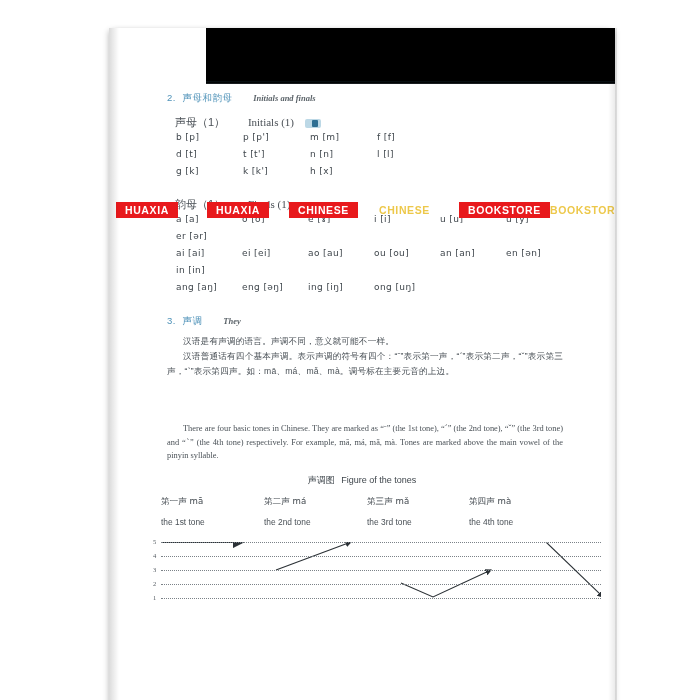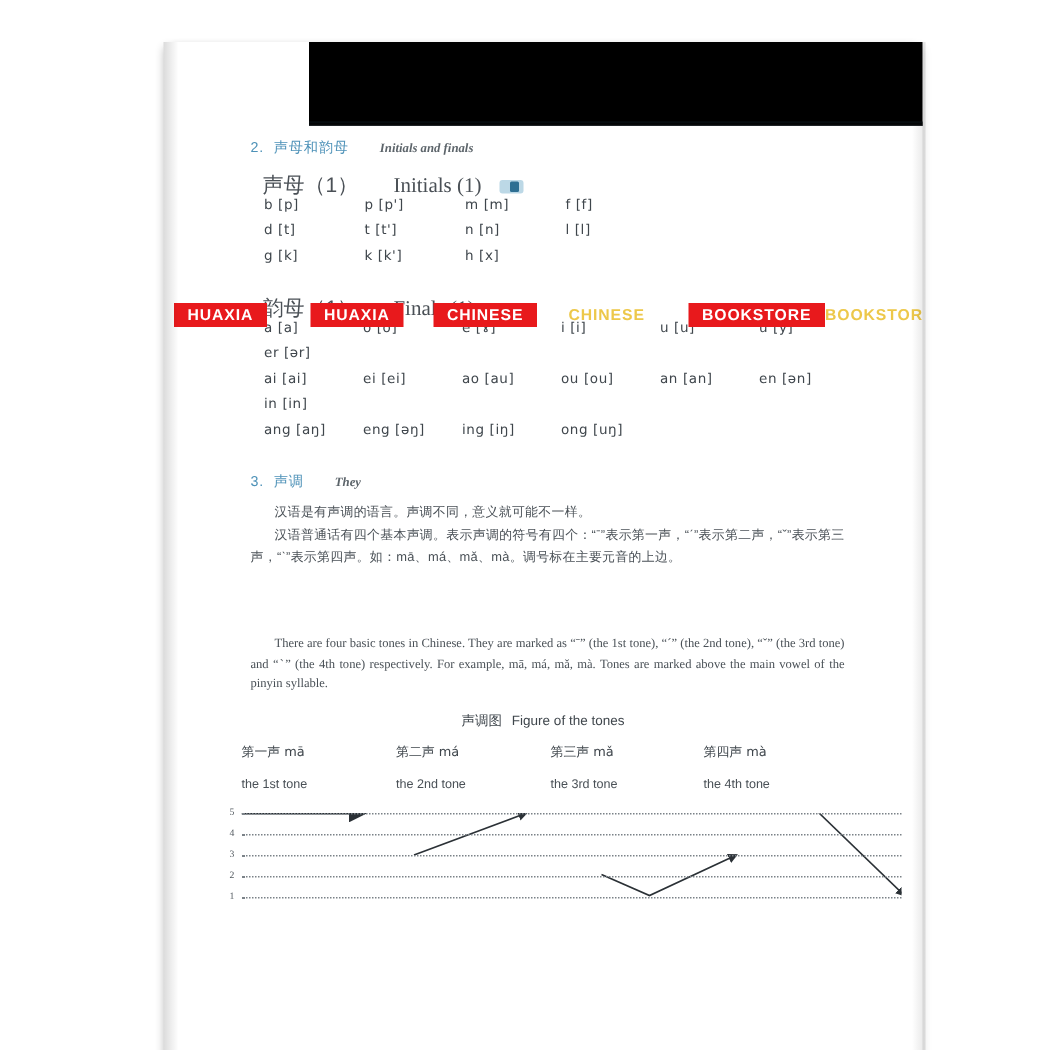--- a/index.html
+++ b/index.html
@@ -67,21 +67,21 @@
     font-family:"Liberation Sans", sans-serif;
   }
   .sec-head .cn{letter-spacing:.5px;}
   .sec-head .en{
     font-family:"Liberation Serif", serif;
     font-style:italic;font-weight:bold;
     margin-left:18px;font-size:8.5px;color:#5c646a;
   }
 
   .sub-head{
-    position:absolute;font-size:14px;color:#4a5056;white-space:nowrap;
+    position:absolute;font-size:11px;color:#4a5056;white-space:nowrap;
     font-family:"Liberation Serif", serif;
   }
   .sub-head .cn{font-family:"Liberation Sans",sans-serif;}
   .sub-head .en{margin-left:20px;}
   .audio-chip{
     display:inline-block;margin-left:8px;
     width:16px;height:9px;border-radius:2px;
     background:#bcd8e6;
     vertical-align:middle;
     position:relative;

